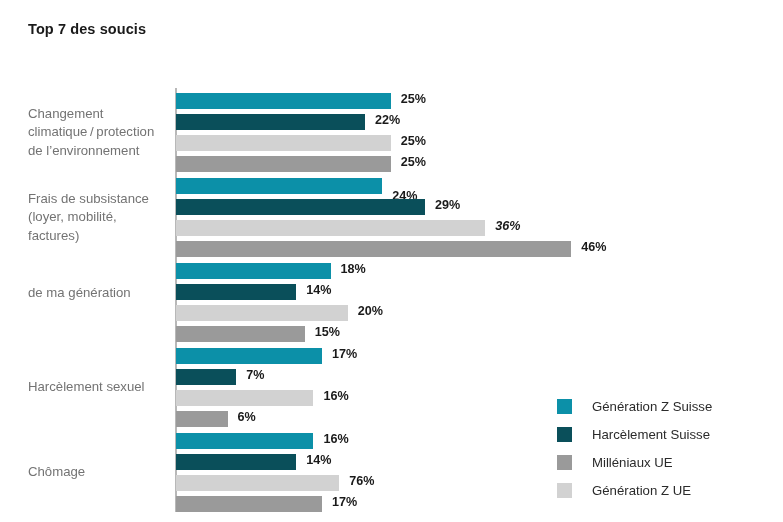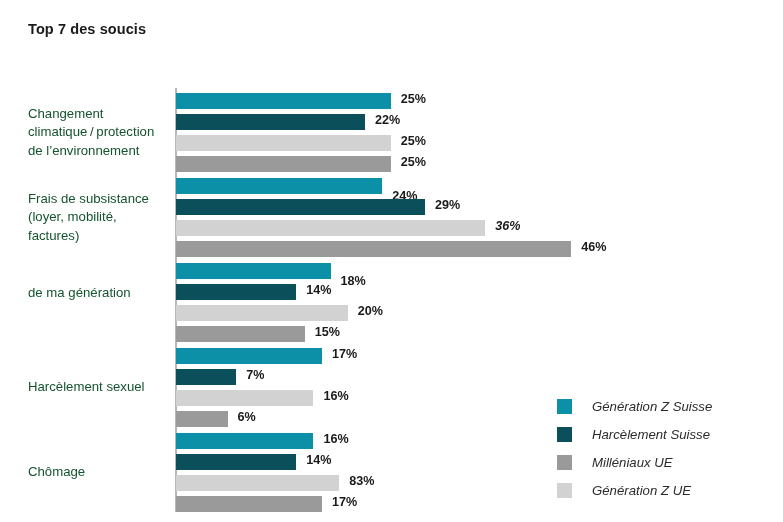--- a/index.html
+++ b/index.html
@@ -49,21 +49,21 @@
     width: 783px;
   }
 
   .cat-label {
     position: absolute;
     right: 614px;       
     width: 260px;
     text-align: left;
     font-size: 13.2px;
     line-height: 18.5px;
-    color: #14532d;
+    color: #737373;
     left: 28px;
     right: auto;
   }
 
   .bars {
     position: absolute;
     left: 176px;
     top: 0;
   }
 
@@ -92,21 +92,20 @@
   
   #legend {
     position: absolute;
     left: 557px;
     top: 392px;
   }
   .legend-item {
     display: flex;
     align-items: center;
     height: 28px;
-    font-style: italic;
   }
   .legend-swatch {
     width: 15px;
     height: 15px;
     flex: 0 0 15px;
   }
   .legend-label {
     margin-left: 20px;
     font-size: 13.2px;
     color: #2b2b2b;
@@ -171,21 +170,21 @@
           </div>
         </div>
       </div>
       <div class="cat-group" style="top: 263px;">
         <div class="cat-label" style="top: 21px;">
           <div>de ma génération</div>
         </div>
         <div class="bars">
           <div class="bar-row">
             <div class="bar" title="Génération Z Suisse: 18%" style="width: 154.62px; background: rgb(12, 144, 168);"></div>
-            <div class="bar-value" style="left: 164.62px; margin-top: 12px;">18%</div>
+            <div class="bar-value" style="left: 164.62px;">18%</div>
           </div>
           <div class="bar-row">
             <div class="bar" title="Milléniaux Suisse: 14%" style="width: 120.26px; background: rgb(10, 79, 90);"></div>
             <div class="bar-value" style="left: 130.26px;">14%</div>
           </div>
           <div class="bar-row">
             <div class="bar" title="Génération Z UE: 20%" style="width: 171.8px; background: rgb(210, 210, 210);"></div>
             <div class="bar-value" style="left: 181.8px;">20%</div>
           </div>
           <div class="bar-row">
@@ -225,21 +224,21 @@
           <div class="bar-row">
             <div class="bar" title="Génération Z Suisse: 16%" style="width: 137.44px; background: rgb(12, 144, 168);"></div>
             <div class="bar-value" style="left: 147.44px;">16%</div>
           </div>
           <div class="bar-row">
             <div class="bar" title="Milléniaux Suisse: 14%" style="width: 120.26px; background: rgb(10, 79, 90);"></div>
             <div class="bar-value" style="left: 130.26px;">14%</div>
           </div>
           <div class="bar-row">
             <div class="bar" title="Génération Z UE: 19%" style="width: 163.21px; background: rgb(210, 210, 210);"></div>
-            <div class="bar-value" style="left: 173.21px;">83%</div>
+            <div class="bar-value" style="left: 173.21px;">76%</div>
           </div>
           <div class="bar-row">
             <div class="bar" title="Milléniaux UE: 17%" style="width: 146.03px; background: rgb(154, 154, 154);"></div>
             <div class="bar-value" style="left: 156.03px;">17%</div>
           </div>
         </div>
       </div>
     </div>
 </div>
 

